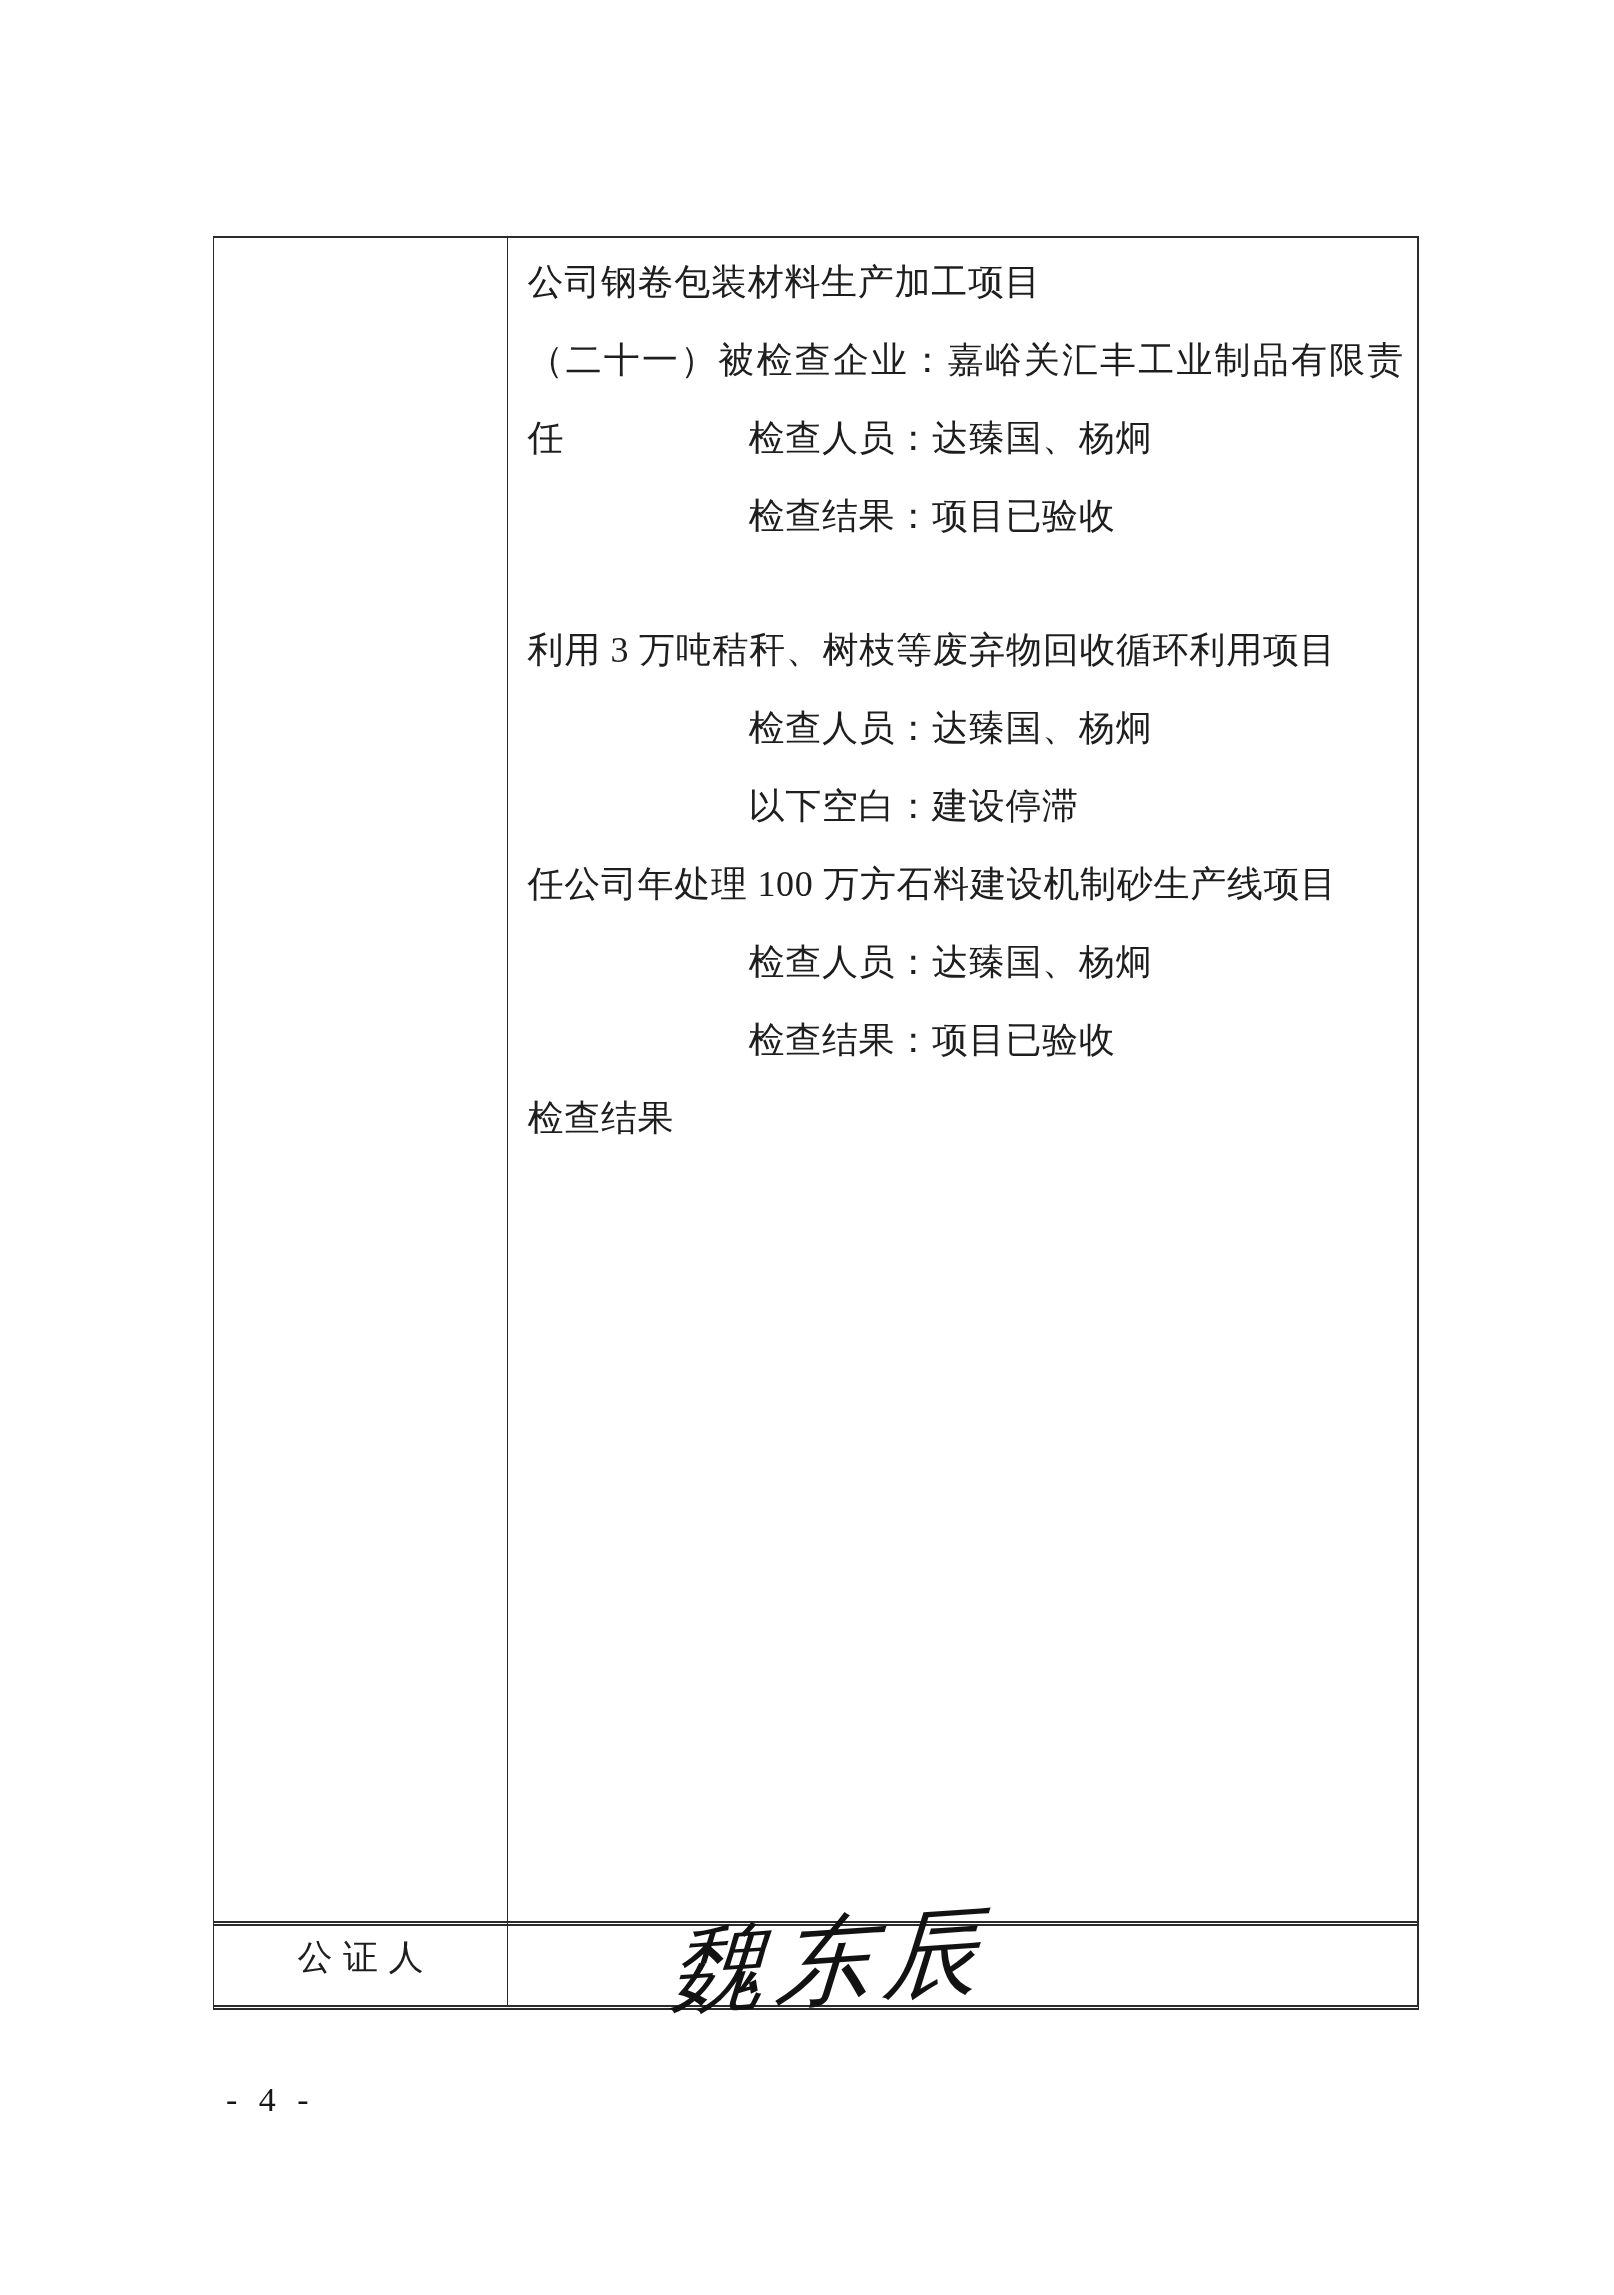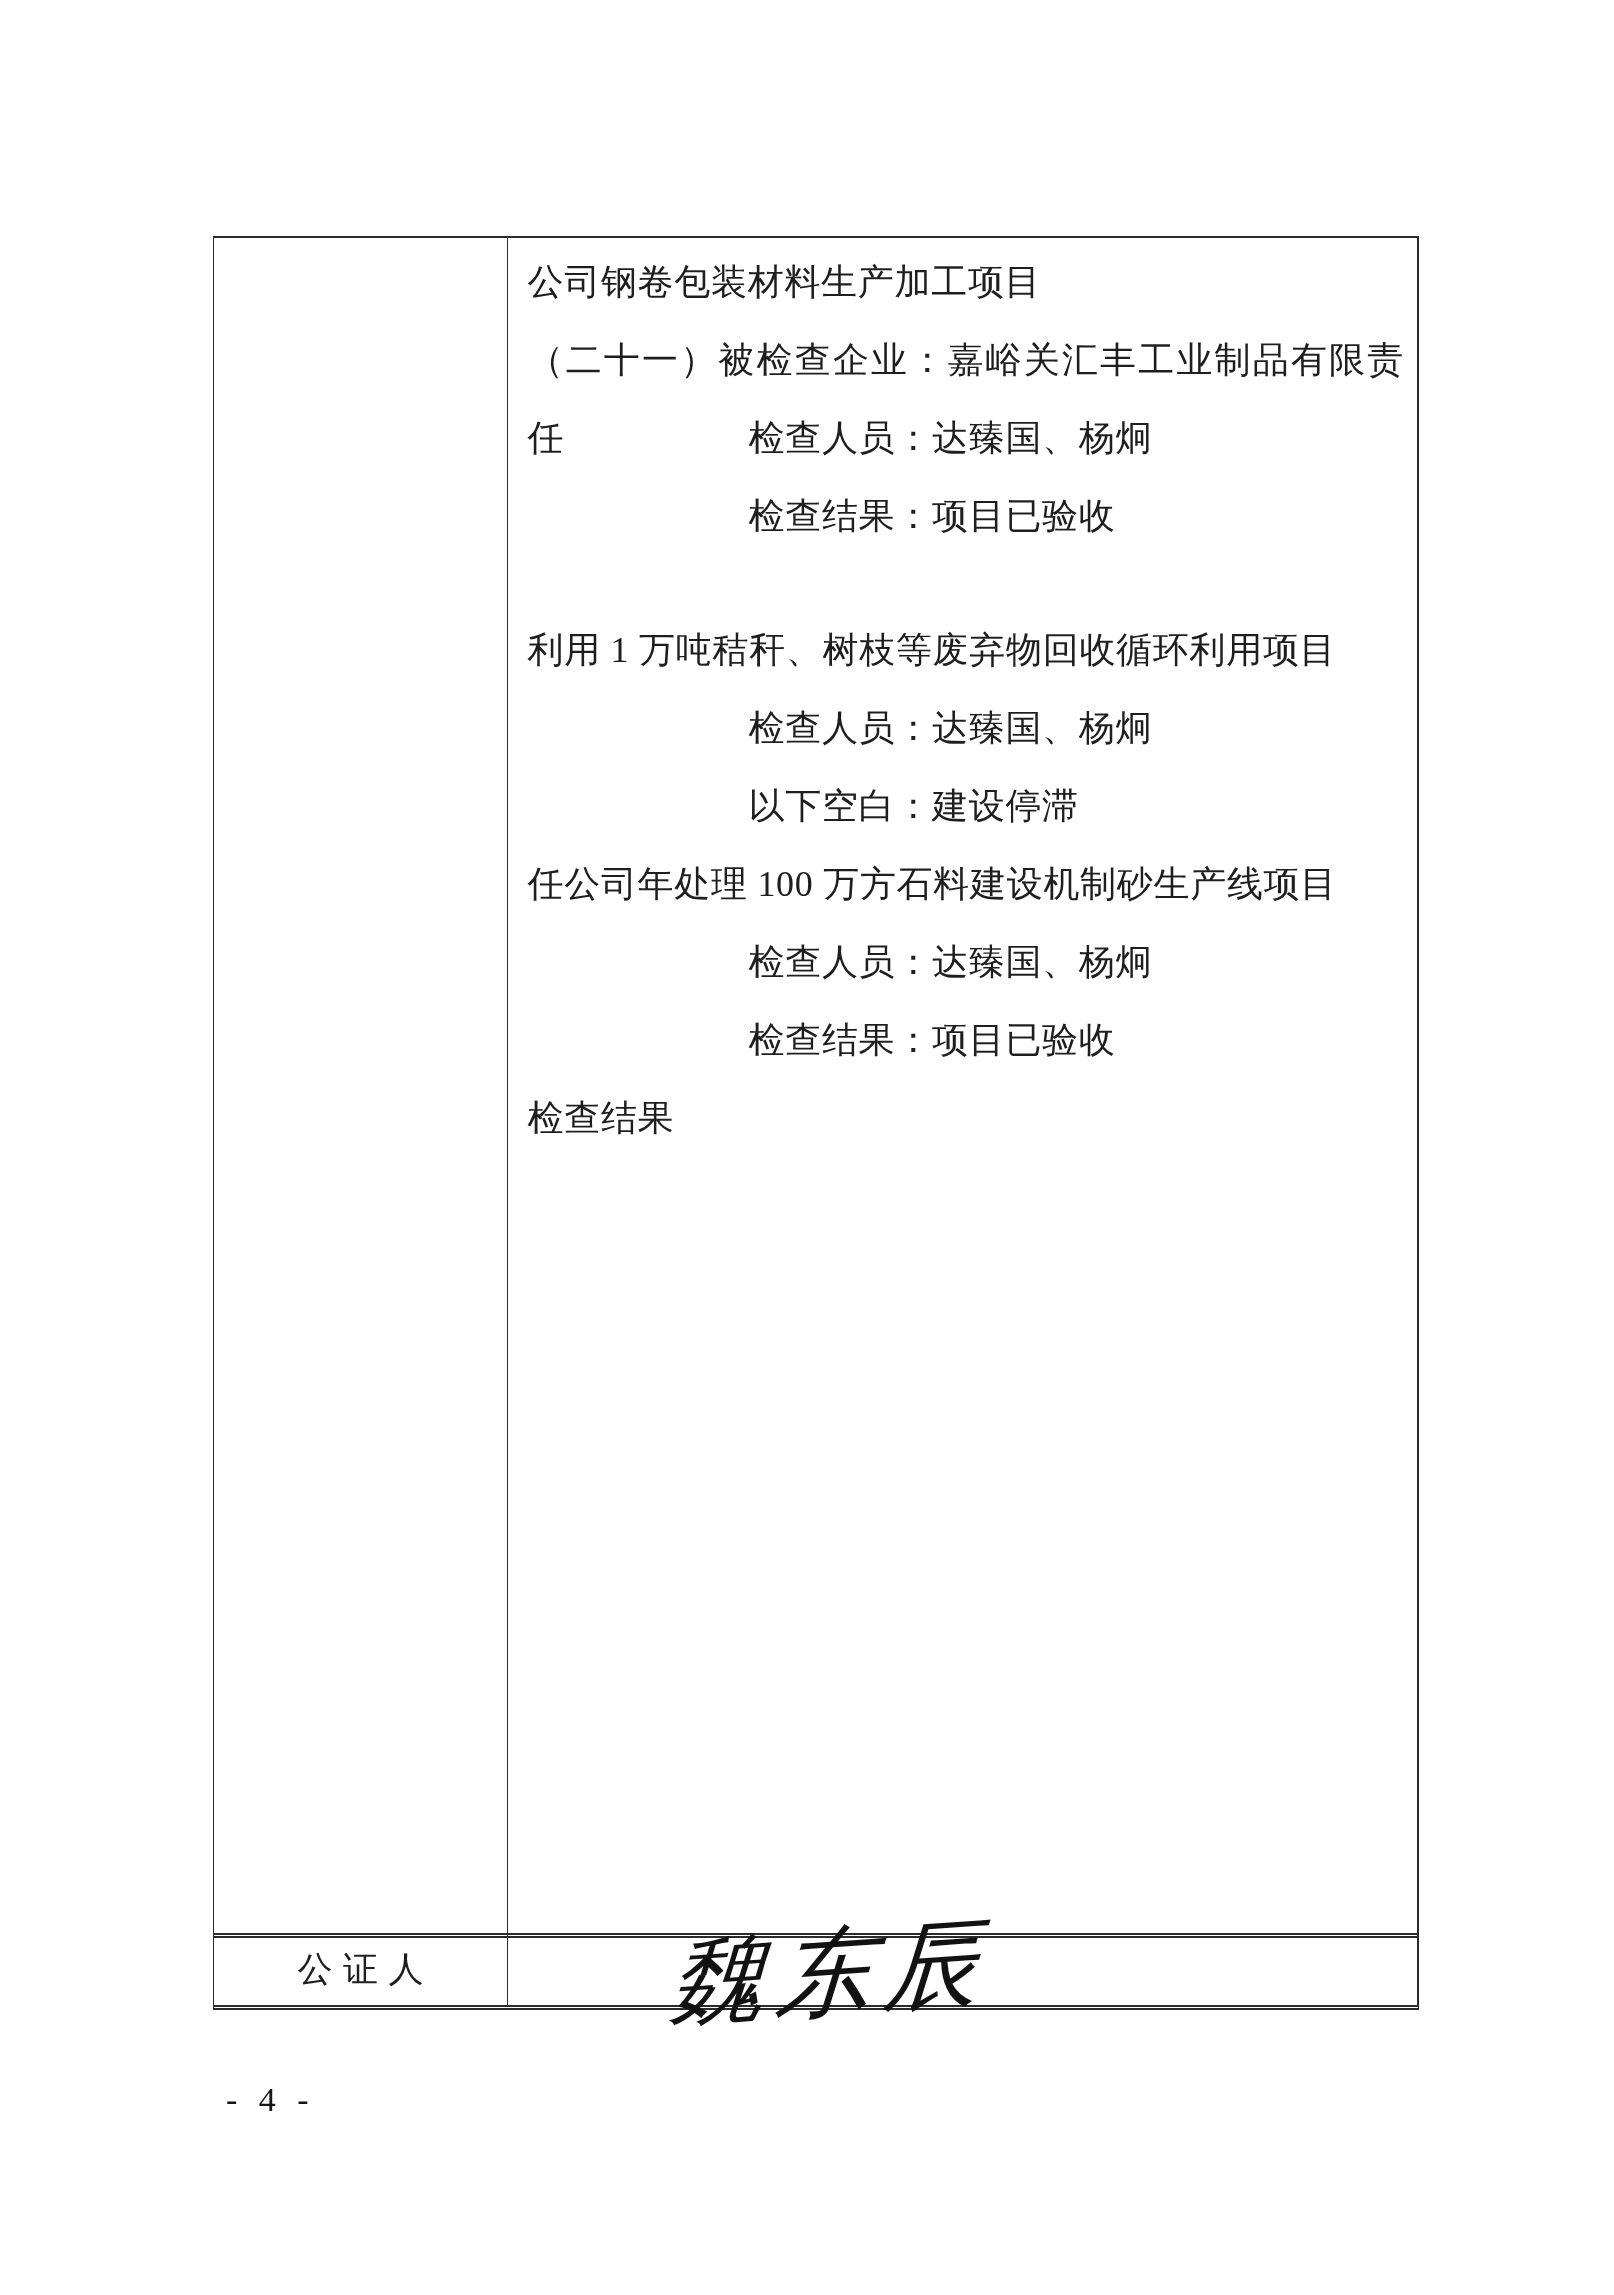--- a/index.html
+++ b/index.html
@@ -71,21 +71,21 @@
   .line.indent {
     padding-left: 221px;
   }
   .entry-gap {
     height: 56px;
   }
   .notary-row {
     position: absolute;
     left: 0;
     right: 0;
-    bottom: 4px;
+    bottom: 16px;
     height: 68px;
     box-sizing: border-box;
     border-top: 5.2px double #2b2b2b;
     margin-top: 16px;
   }
   .notary-label {
     position: absolute;
     left: 0;
     top: 0;
     bottom: 0;
@@ -137,21 +137,21 @@
       <div class="entry">
         <div class="line">公司钢卷包装材料生产加工项目</div>
         <div class="line justify">（二十一）被检查企业：嘉峪关汇丰工业制品有限责任</div>
         <div class="line indent">检查人员：达臻国、杨炯</div>
         <div class="line indent">检查结果：项目已验收</div>
       </div>
 
       <div class="entry-gap"></div>
 
       <div class="entry">
-        <div class="line">利用 1 万吨秸秆、树枝等废弃物回收循环利用项目</div>
+        <div class="line">利用 3 万吨秸秆、树枝等废弃物回收循环利用项目</div>
         <div class="line indent">检查人员：达臻国、杨炯</div>
         <div class="line indent">以下空白：建设停滞</div>
       </div>
 
       <div class="entry">
         <div class="line">任公司年处理 100 万方石料建设机制砂生产线项目</div>
         <div class="line indent">检查人员：达臻国、杨炯</div>
         <div class="line indent">检查结果：项目已验收</div>
       </div>
 

